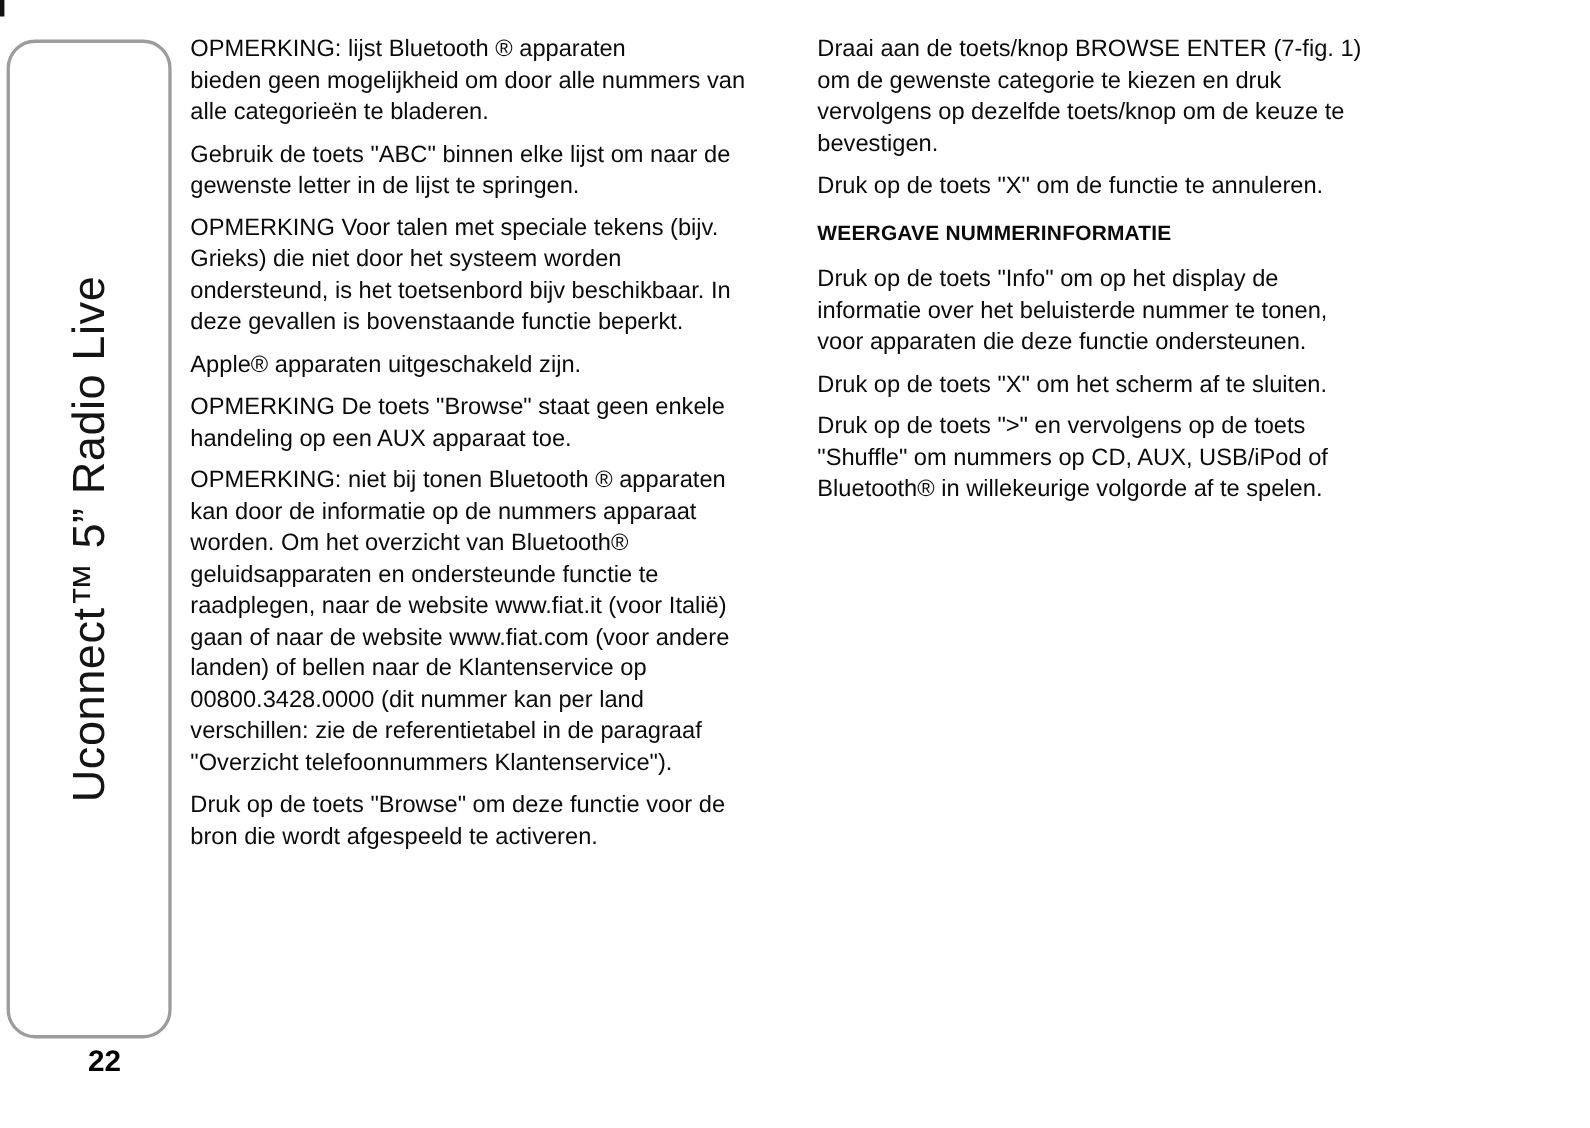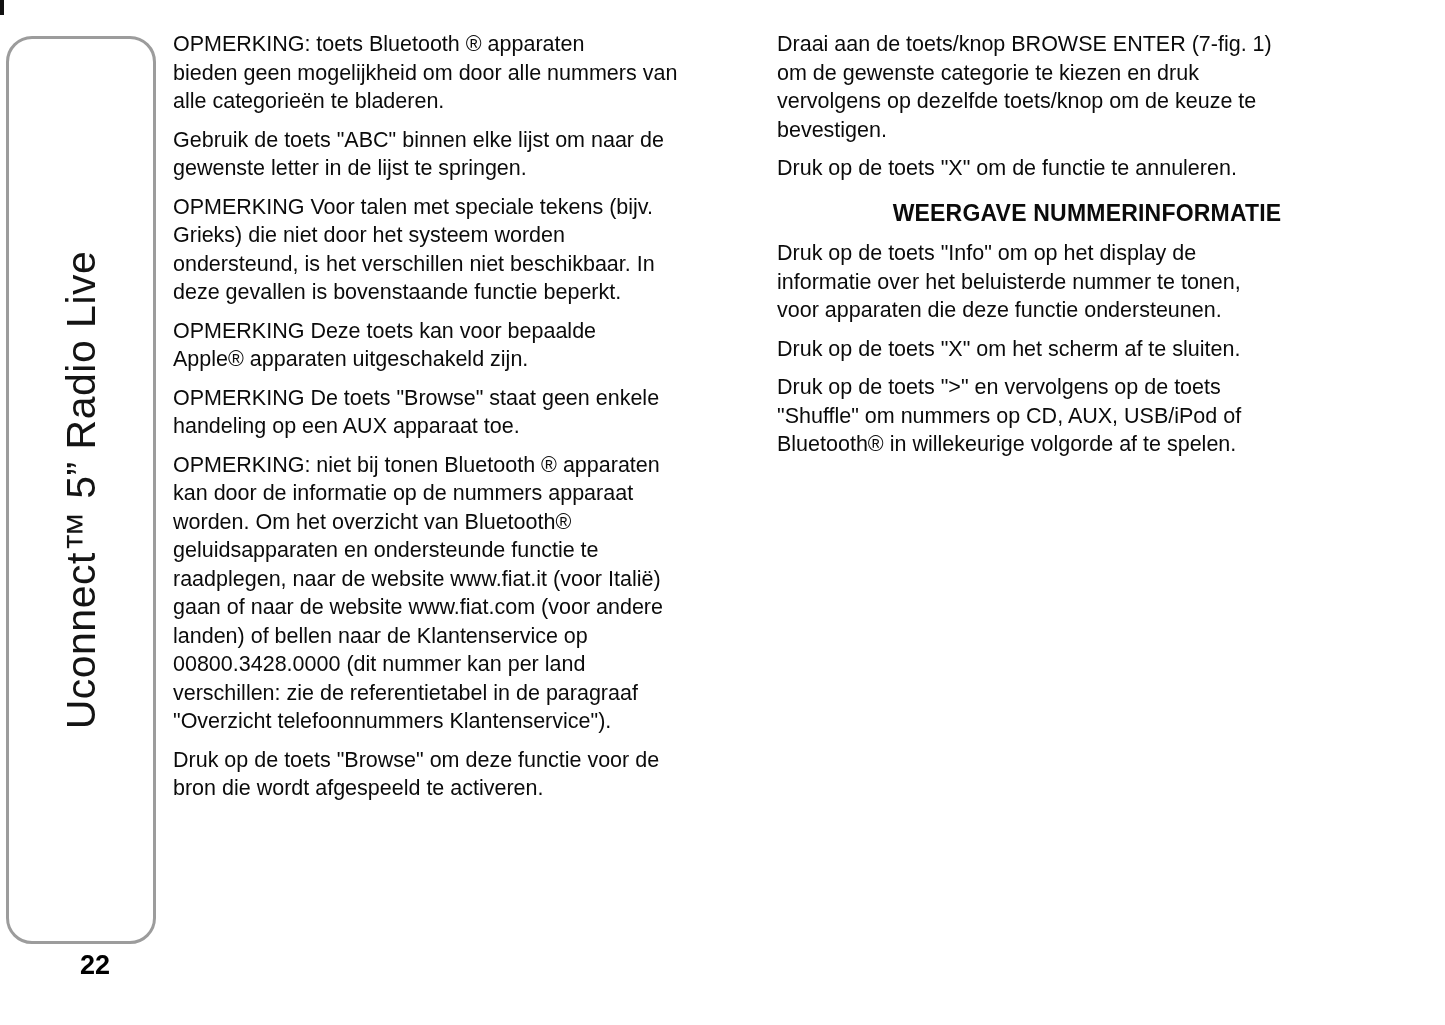--- a/index.html
+++ b/index.html
@@ -45,52 +45,50 @@
   }
   .column {
     position: absolute;
     top: 30px;
     font-size: 21.5px;
     line-height: 28.5px;
     white-space: pre-line;
     color: #0b0b0b;
   }
   .column-left  { left: 173px; width: 610px; }
-  .column-right { left: 777px; width: 620px; }
+  .column-right { left: 743px; width: 620px; }
   .col-paragraph { margin: 0 0 10px 0; }
   .col-heading {
-    font-size: 23px;
+    font-size: 19px;
     font-weight: bold;
     letter-spacing: 0.2px;
     margin: 16px 0 12px 0;
     white-space: normal;
-    text-align: center;
   }
   .bold { font-weight: normal; }
 </style>
 </head>
 <body>
 
 <div class="page">
   <div class="edge-mark"></div>
 
   <div class="sidebar">
     <span class="sidebar-title">Uconnect™ 5” Radio Live</span>
   </div>
 
   <div class="page-number">22</div>
 
-  <div class="column column-left"><p class="col-paragraph"><span>OPMERKING: toets </span><span class="bold">Bluetooth</span><span> ® apparaten
+  <div class="column column-left"><p class="col-paragraph"><span>OPMERKING: lijst </span><span class="bold">Bluetooth</span><span> ® apparaten
 bieden geen mogelijkheid om door alle nummers van
 alle categorieën te bladeren.</span></p><p class="col-paragraph"><span>Gebruik de toets "ABC" binnen elke lijst om naar de
 gewenste letter in de lijst te springen.</span></p><p class="col-paragraph"><span>OPMERKING Voor talen met speciale tekens (bijv.
 Grieks) die niet door het systeem worden
-ondersteund, is het verschillen niet beschikbaar. In
-deze gevallen is bovenstaande functie beperkt.</span></p><p class="col-paragraph"><span>OPMERKING Deze toets kan voor bepaalde
-</span><span class="bold">Apple</span><span>® apparaten uitgeschakeld zijn.</span></p><p class="col-paragraph"><span>OPMERKING De toets "Browse" staat geen enkele
+ondersteund, is het toetsenbord bijv beschikbaar. In
+deze gevallen is bovenstaande functie beperkt.</span></p><p class="col-paragraph"><span class="bold">Apple</span><span>® apparaten uitgeschakeld zijn.</span></p><p class="col-paragraph"><span>OPMERKING De toets "Browse" staat geen enkele
 handeling op een AUX apparaat toe.</span></p><p class="col-paragraph"><span>OPMERKING: niet bij tonen </span><span class="bold">Bluetooth</span><span> ® apparaten
 kan door de informatie op de nummers apparaat
 worden. Om het overzicht van </span><span class="bold">Bluetooth</span><span>®
 geluidsapparaten en ondersteunde functie te
 raadplegen, naar de website www.fiat.it (voor Italië)
 gaan of naar de website www.fiat.com (voor andere
 landen) of bellen naar de Klantenservice op
 </span><span class="bold">00800.3428.0000</span><span> (dit nummer kan per land
 verschillen: zie de referentietabel in de paragraaf
 "Overzicht telefoonnummers Klantenservice").</span></p><p class="col-paragraph"><span>Druk op de toets "Browse" om deze functie voor de

